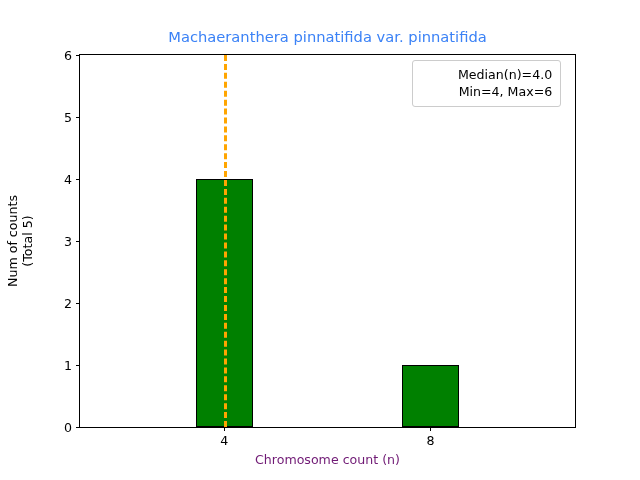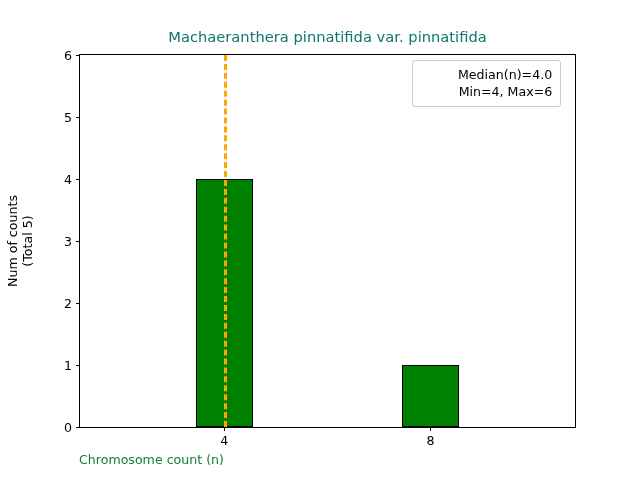--- a/index.html
+++ b/index.html
@@ -17,21 +17,21 @@
   }
 
   
   #chart-title {
     position: absolute;
     left: 79px;
     top: 28px;
     width: 497px;
     text-align: center;
     font-size: 14.7px;
-    color: #0f766e;
+    color: #3b82f6;
     white-space: nowrap;
   }
 
   
   #plot-area {
     position: absolute;
     left: 79px;
     top: 54px;
     width: 497px;
     height: 374px;
@@ -109,22 +109,23 @@
     white-space: nowrap;
     transform: translateX(-50%);
   }
 
   
   #xlabel {
     position: absolute;
     left: 79px;
     top: 452px;
     width: 497px;
-    font-size: 12.6px;
-    color: #15803d;
+    text-align: center;
+    font-size: 12.6px;
+    color: #701a75;
     white-space: nowrap;
   }
   #ylabel {
     position: absolute;
     left: 0;
     top: 0;
     width: 374px;
     height: 40px;
     transform: translate(-167px, 221px) rotate(-90deg);
     transform-origin: center center;

